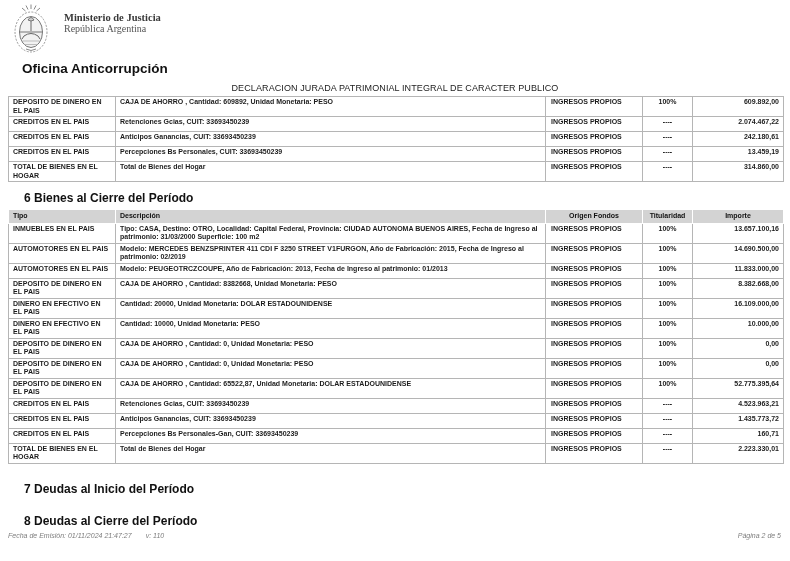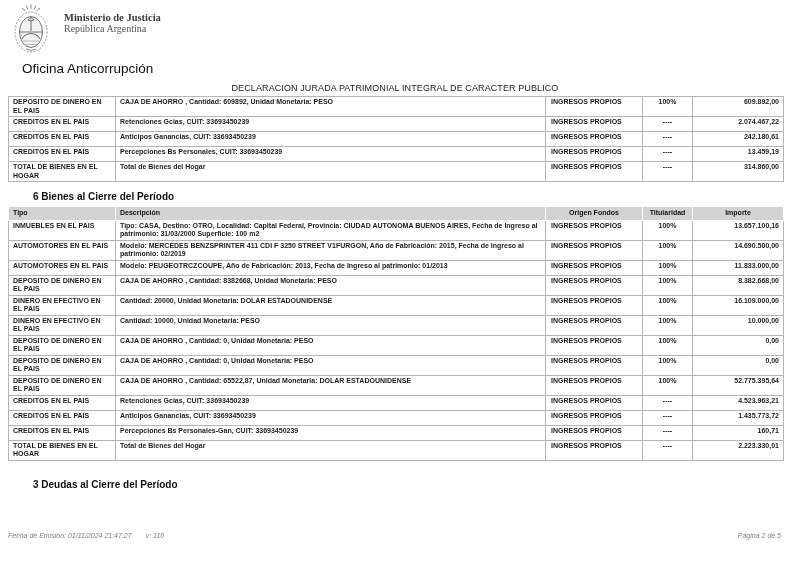--- a/index.html
+++ b/index.html
@@ -6,37 +6,37 @@
   html,body { background:#ffffff; }
   body { width:790px; height:561px; font-family:"Liberation Sans", sans-serif; color:#1c1c1c; position:relative; overflow:hidden; }
   .page { position:relative; width:790px; height:514px; }
 
   
   .hdr { display:flex; align-items:flex-start; padding:4px 0 0 8px; }
   .crest { width:46px; height:50px; flex:0 0 auto; }
   .ministry-block { margin:8px 0 0 10px; font-family:"Liberation Serif", serif; }
   .ministry-name { font-size:10.5px; font-weight:bold; color:#3a3a3a; line-height:12px; }
   .ministry-country { font-size:10px; color:#555; line-height:10px; }
-  .office { margin:7px 0 0 22px; font-size:13.5px; font-weight:normal; color:#111; }
+  .office { margin:7px 0 0 22px; font-size:13.5px; font-weight:bold; color:#111; }
   .doc-title { text-align:center; font-size:9px; font-weight:normal; margin-top:7px; color:#222; letter-spacing:0.1px; }
 
   
   table { border-collapse:collapse; table-layout:fixed; width:775px; margin-left:8px; }
   td, th { font-size:7px; font-weight:bold; line-height:8.5px; vertical-align:top; word-wrap:break-word; }
   td { border:1px solid #b5b5b5; padding:1px 4px; height:15px; color:#1c1c1c; }
   th { background:#d3d3d3; border:1px solid #ffffff; padding:2px 4px; height:9px; text-align:left; color:#111; }
   th.center { text-align:center; }
   td.c-origen { padding-left:5px; }
   td.c-tit { text-align:center; }
   td.c-importe { text-align:right; }
   .t1 { margin-top:3px; }
   .t2 { margin-top:0; }
 
   
-  .sec-h { font-size:10px; font-weight:bold; color:#111; margin-left:17px;padding-left:16px; }
+  .sec-h { font-size:12px; font-weight:bold; color:#111; margin-left:8px;padding-left:16px; }
   .h6 { margin-top:9px; margin-bottom:4px; }
   .h7 { margin-top:18px; }
   .h8 { margin-top:18px; }
 
   
   .footer { position:absolute; left:8px; right:9px; top:532px; display:flex; justify-content:space-between; font-size:7px; font-style:italic; color:#7d7d7d; }
   .footer .left span + span { margin-left:14px; }
 </style>
 </head>
 <body>
@@ -249,21 +249,22 @@
   <tr>
     <td class="c-tipo">TOTAL DE BIENES EN EL HOGAR</td>
     <td class="c-desc">Total de Bienes del Hogar</td>
     <td class="c-origen">INGRESOS PROPIOS</td>
     <td class="c-tit">----</td>
     <td class="c-importe">2.223.330,01</td>
   </tr>
 </tbody>
   </table>
 
-  <div class="sec-h h8">3 Deudas al Cierre del Período</div>
+  <div class="sec-h h7">7 Deudas al Inicio del Período</div>
+  <div class="sec-h h8">8 Deudas al Cierre del Período</div>
 
   <div class="footer">
     <div class="left">
       <span>Fecha de Emisión: 01/11/2024 21:47:27</span><span>v: 110</span>
     </div>
     <div class="right">Página 2 de 5</div>
   </div>
 
 </div>
 

